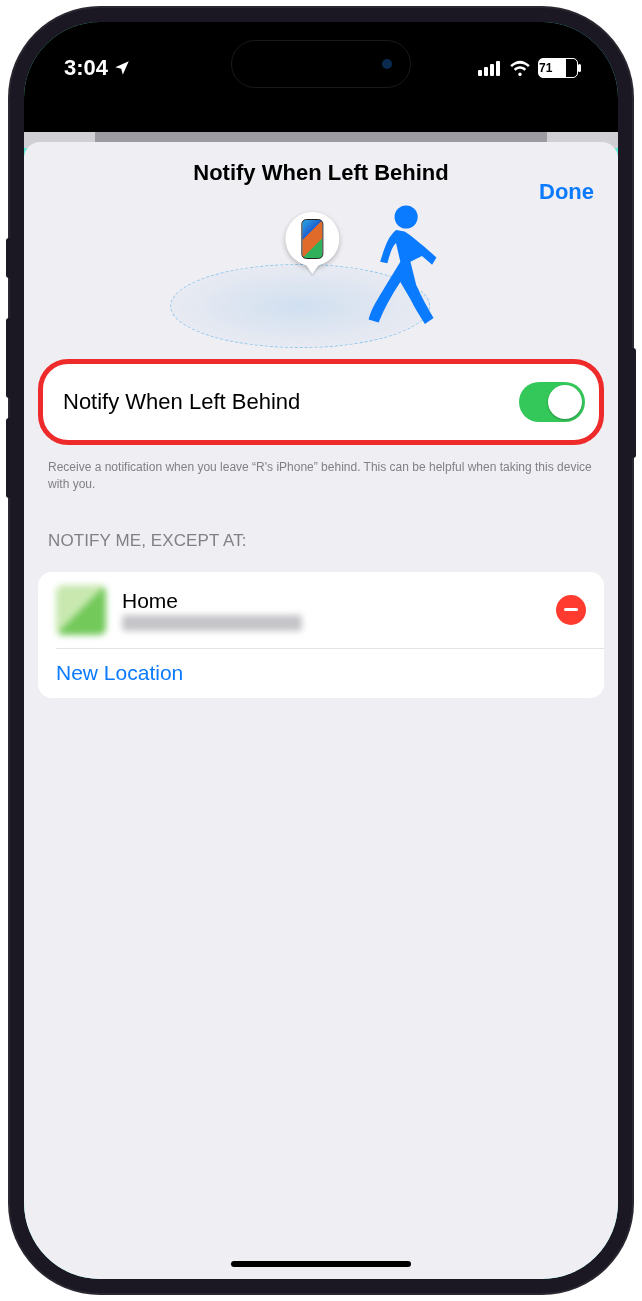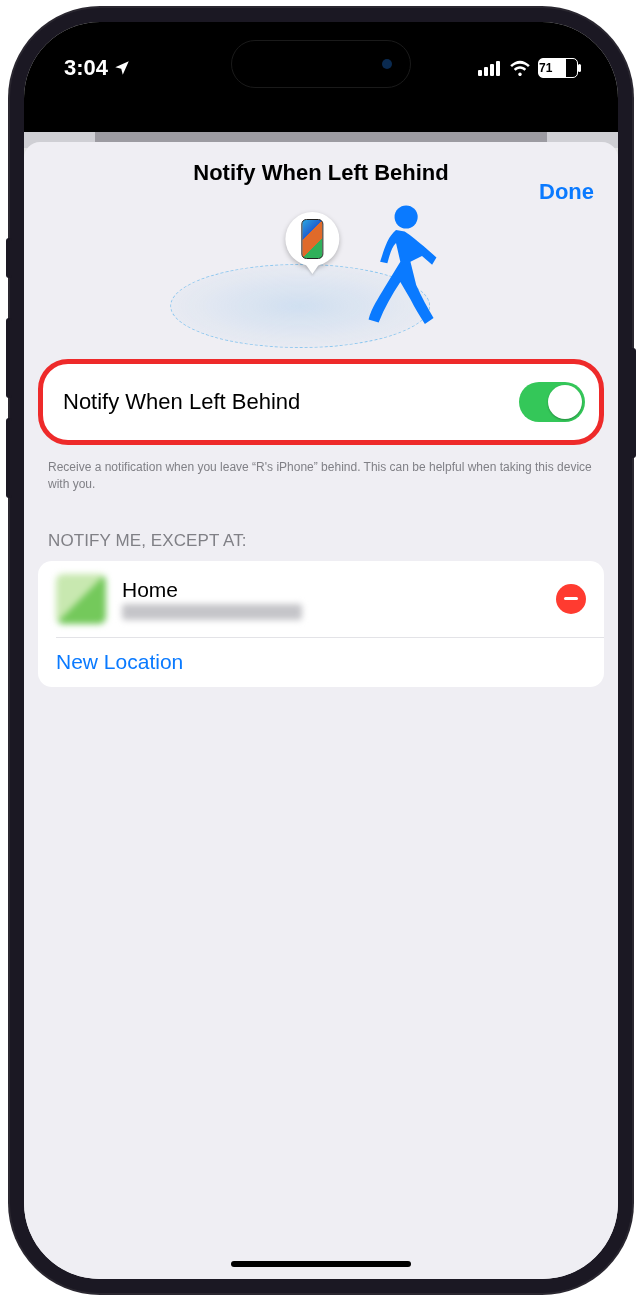--- a/index.html
+++ b/index.html
@@ -27,21 +27,21 @@
       border-radius: 3px;
     }
     .side-left-1 { left: -4px; top: 230px; width: 6px; height: 40px; }
     .side-left-2 { left: -4px; top: 310px; width: 6px; height: 80px; }
     .side-left-3 { left: -4px; top: 410px; width: 6px; height: 80px; }
     .side-right  { right: -4px; top: 340px; width: 6px; height: 110px; }
 
     .screen {
       width: 100%;
       height: 100%;
-      background: #e5e5e5;
+      background: #5eead4;
       border-radius: 76px;
       overflow: hidden;
       position: relative;
     }
 
     .status-black {
       height: 110px;
       background: #000;
       position: relative;
       display: flex;
@@ -221,21 +221,21 @@
     .section-header {
       color: #808086;
       font-size: 17px;
       padding: 38px 24px 10px 24px;
       letter-spacing: 0.1px;
     }
 
     .list-card {
       background: #fff;
       border-radius: 14px;
-      margin: 0 14px;
+      margin: 11px 14px;
       overflow: hidden;
     }
     .list-row {
       display: flex;
       align-items: center;
       padding: 13px 18px;
       gap: 16px;
       position: relative;
     }
     .list-row + .list-row::before {

